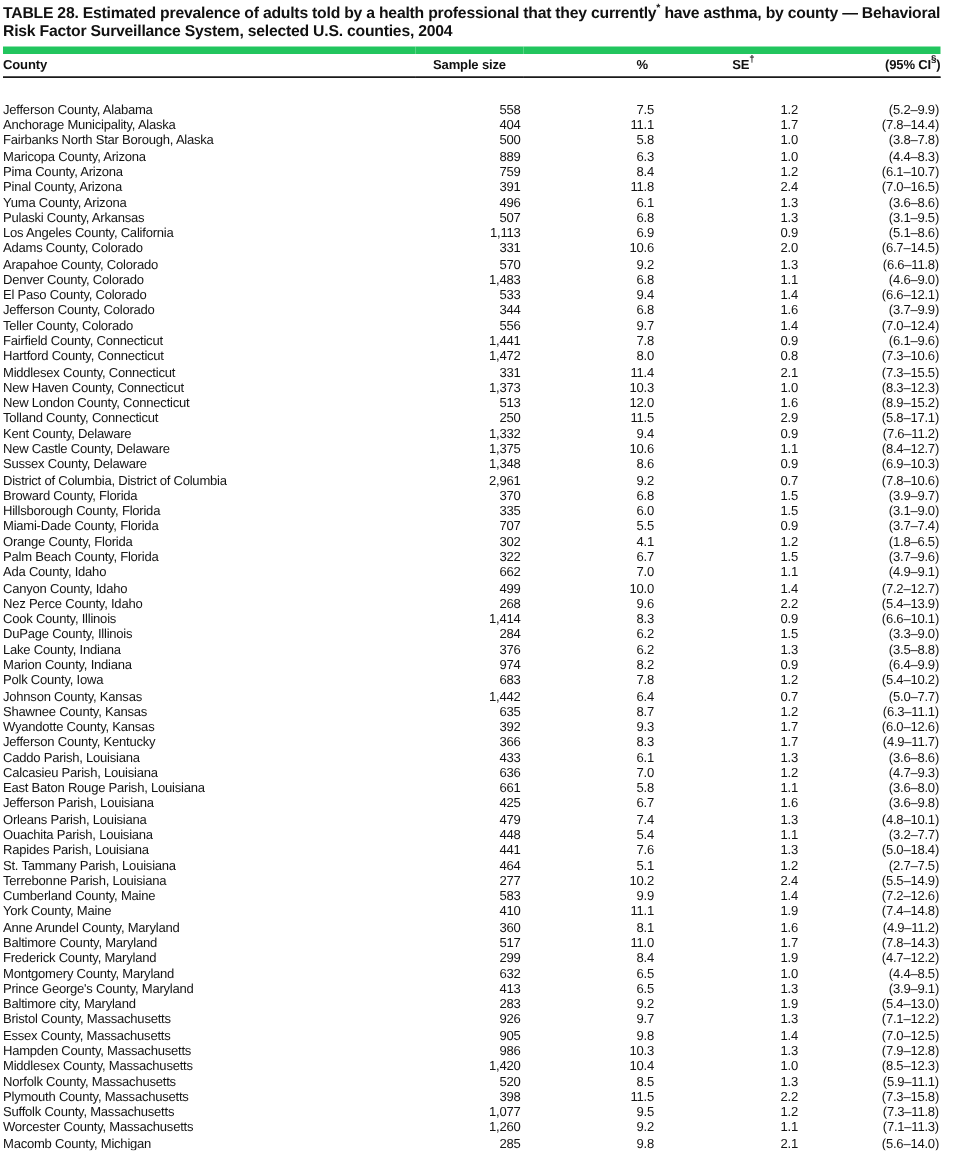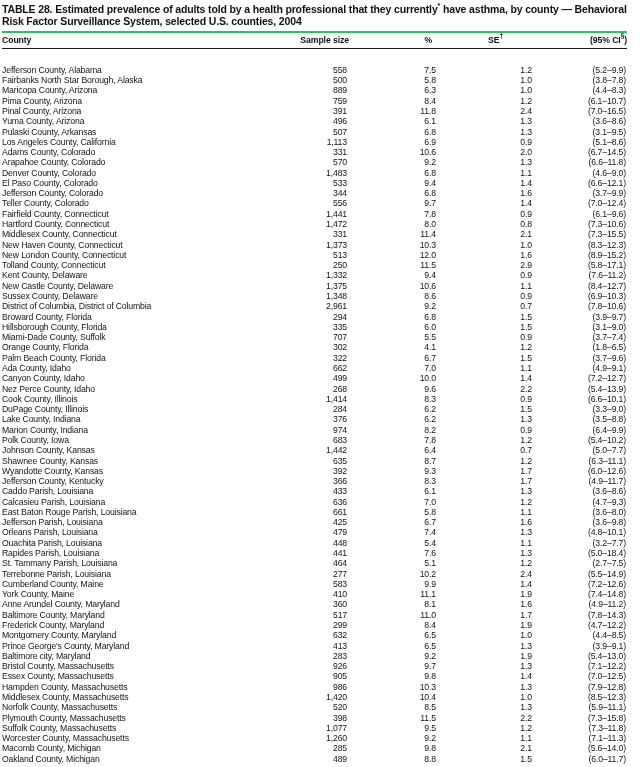--- a/index.html
+++ b/index.html
@@ -34,29 +34,29 @@
   col.c-county { width: auto; }
   col.c-n      { width: 72px; }
   col.c-pct    { width: 89px; }
   col.c-se     { width: 96px; }
   col.c-ci     { width: 93px; }
 
   thead th {
     font-weight: 700;
     font-size: 8.7px;
     letter-spacing: -0.1px;
-    border-top: 2px solid #22c55e;
+    border-top: 5px solid #22c55e;
     border-bottom: 1px solid #1a1a1a;
     padding: 2px 0 3px 0;
     white-space: nowrap;
     color: #111;
   }
   thead th sup { font-size: 6.5px; line-height: 0; position: relative; top: -1px; }
   th.col-county { text-align: left; }
-  th.col-n   { text-align: right; padding-right: 0; }
+  th.col-n   { text-align: center; padding-right: 0; }
   th.col-pct { text-align: right; padding-right: 6px; }
   th.col-se  { text-align: right; padding-right: 31px; }
   th.col-ci  { text-align: right; padding-right: 0; }
 
   tbody tr { height: 10.28px; }
   tbody td {
     font-size: 8.7px;
     line-height: 10.28px;
     letter-spacing: -0.15px;
     white-space: nowrap;
@@ -99,20 +99,27 @@
     </thead>
     <tbody>
         <tr>
           <td class="col-county">Jefferson County, Alabama</td>
           <td class="col-n">558</td>
           <td class="col-pct">7.5</td>
           <td class="col-se">1.2</td>
           <td class="col-ci">(5.2–9.9)</td>
         </tr>
         <tr>
+          <td class="col-county">Anchorage Municipality, Alaska</td>
+          <td class="col-n">404</td>
+          <td class="col-pct">11.1</td>
+          <td class="col-se">1.7</td>
+          <td class="col-ci">(7.8–14.4)</td>
+        </tr>
+        <tr>
           <td class="col-county">Fairbanks North Star Borough, Alaska</td>
           <td class="col-n">500</td>
           <td class="col-pct">5.8</td>
           <td class="col-se">1.0</td>
           <td class="col-ci">(3.8–7.8)</td>
         </tr>
         <tr>
           <td class="col-county">Maricopa County, Arizona</td>
           <td class="col-n">889</td>
           <td class="col-pct">6.3</td>
@@ -261,34 +268,34 @@
         </tr>
         <tr>
           <td class="col-county">District of Columbia, District of Columbia</td>
           <td class="col-n">2,961</td>
           <td class="col-pct">9.2</td>
           <td class="col-se">0.7</td>
           <td class="col-ci">(7.8–10.6)</td>
         </tr>
         <tr>
           <td class="col-county">Broward County, Florida</td>
-          <td class="col-n">294</td>
+          <td class="col-n">370</td>
           <td class="col-pct">6.8</td>
           <td class="col-se">1.5</td>
           <td class="col-ci">(3.9–9.7)</td>
         </tr>
         <tr>
           <td class="col-county">Hillsborough County, Florida</td>
           <td class="col-n">335</td>
           <td class="col-pct">6.0</td>
           <td class="col-se">1.5</td>
           <td class="col-ci">(3.1–9.0)</td>
         </tr>
         <tr>
-          <td class="col-county">Miami-Dade County, Suffolk</td>
+          <td class="col-county">Miami-Dade County, Florida</td>
           <td class="col-n">707</td>
           <td class="col-pct">5.5</td>
           <td class="col-se">0.9</td>
           <td class="col-ci">(3.7–7.4)</td>
         </tr>
         <tr>
           <td class="col-county">Orange County, Florida</td>
           <td class="col-n">302</td>
           <td class="col-pct">4.1</td>
           <td class="col-se">1.2</td>

